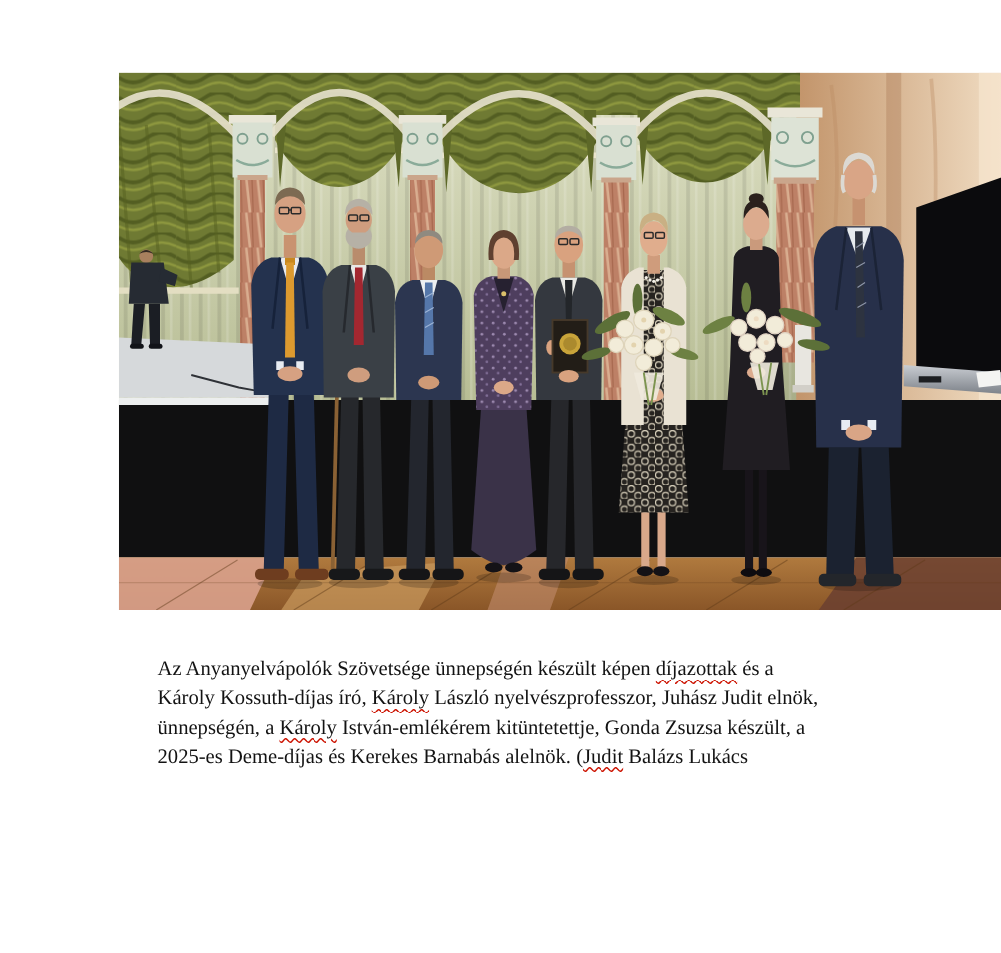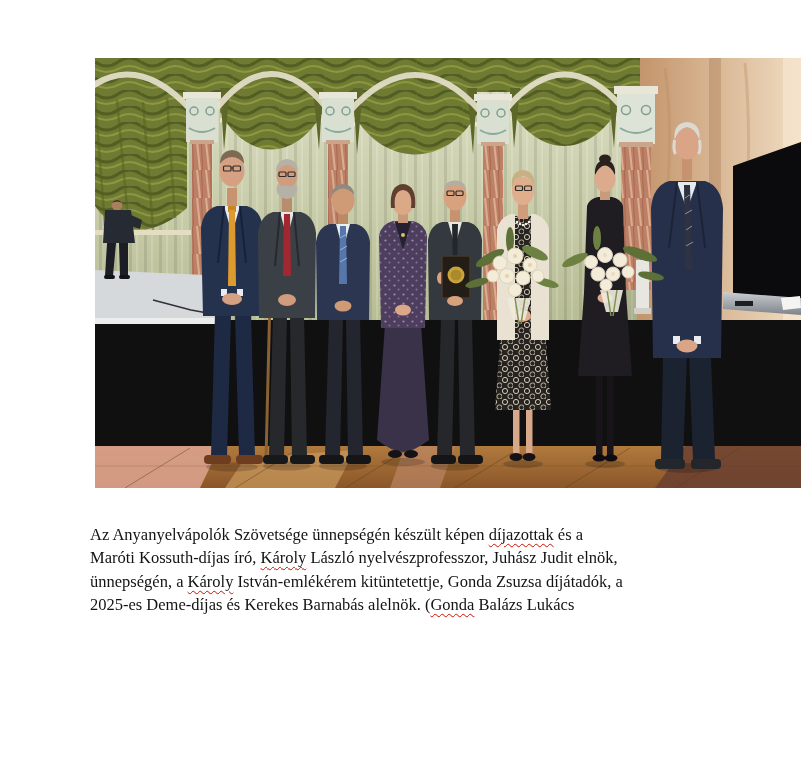--- a/index.html
+++ b/index.html
@@ -11,21 +11,21 @@
   .photo-wrap{
     position:absolute;left:95px;top:58px;width:706px;height:430px;
     overflow:hidden;
   }
   .photo-wrap svg{display:block;}
   .caption{
     position:absolute;left:90px;top:523px;width:636px;
     font-family:"Liberation Serif",serif;
     font-size:16.5px;line-height:23.4px;color:#131313;
   }
-  .caption-line{white-space:nowrap;}
+  .caption-line{white-space:nowrap;margin-left:36px;}
   .sq{
     text-decoration:underline;
     text-decoration-style:wavy;
     text-decoration-color:#cc1100;
     text-decoration-thickness:1px;
     text-underline-offset:3px;
   }
 </style>
 </head>
 <body>
@@ -406,16 +406,16 @@
             <circle cx="510" cy="197" r="2"></circle>
             <circle cx="518" cy="216" r="2"></circle>
           </g>
     </g>
   </g>
 </svg>
 </figure>
 
 <div class="caption" id="caption">
     <div class="caption-line"><span>Az Anyanyelvápolók Szövetsége ünnepségén készült képen </span><span class="sq">díjazottak</span><span> és a</span></div>
-    <div class="caption-line"><span>Maróti Kossuth-díjas író, </span><span class="sq">Károly</span><span> László nyelvészprofesszor, Juhász Judit elnök,</span></div>
-    <div class="caption-line"><span>ünnepségén, a </span><span class="sq">Károly</span><span> István-emlékérem kitüntetettje, Gonda Zsuzsa díjátadók, a</span></div>
-    <div class="caption-line"><span>2025-es Deme-díjas és Kerekes Barnabás alelnök. (</span><span class="sq">Gonda</span><span> Balázs Lukács</span></div>
+    <div class="caption-line"><span>Károly Kossuth-díjas író, </span><span class="sq">Károly</span><span> László nyelvészprofesszor, Juhász Judit elnök,</span></div>
+    <div class="caption-line"><span>ünnepségén, a </span><span class="sq">Károly</span><span> István-emlékérem kitüntetettje, Gonda Zsuzsa készült, a</span></div>
+    <div class="caption-line"><span>2025-es Deme-díjas és Kerekes Barnabás alelnök. (</span><span class="sq">Judit</span><span> Balázs Lukács</span></div>
   </div>
 
 </body></html>

